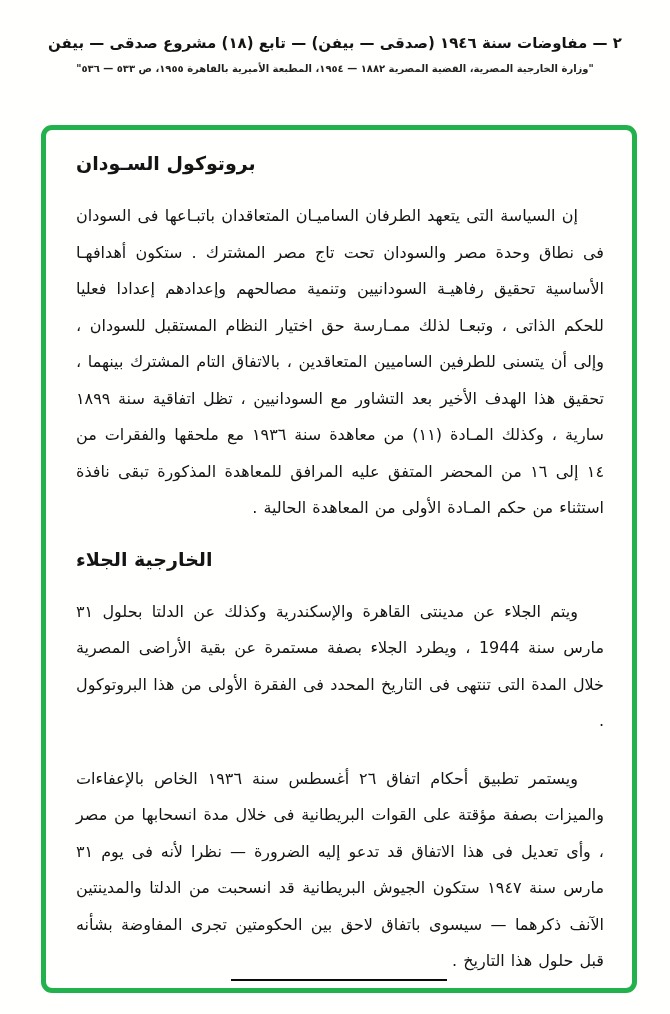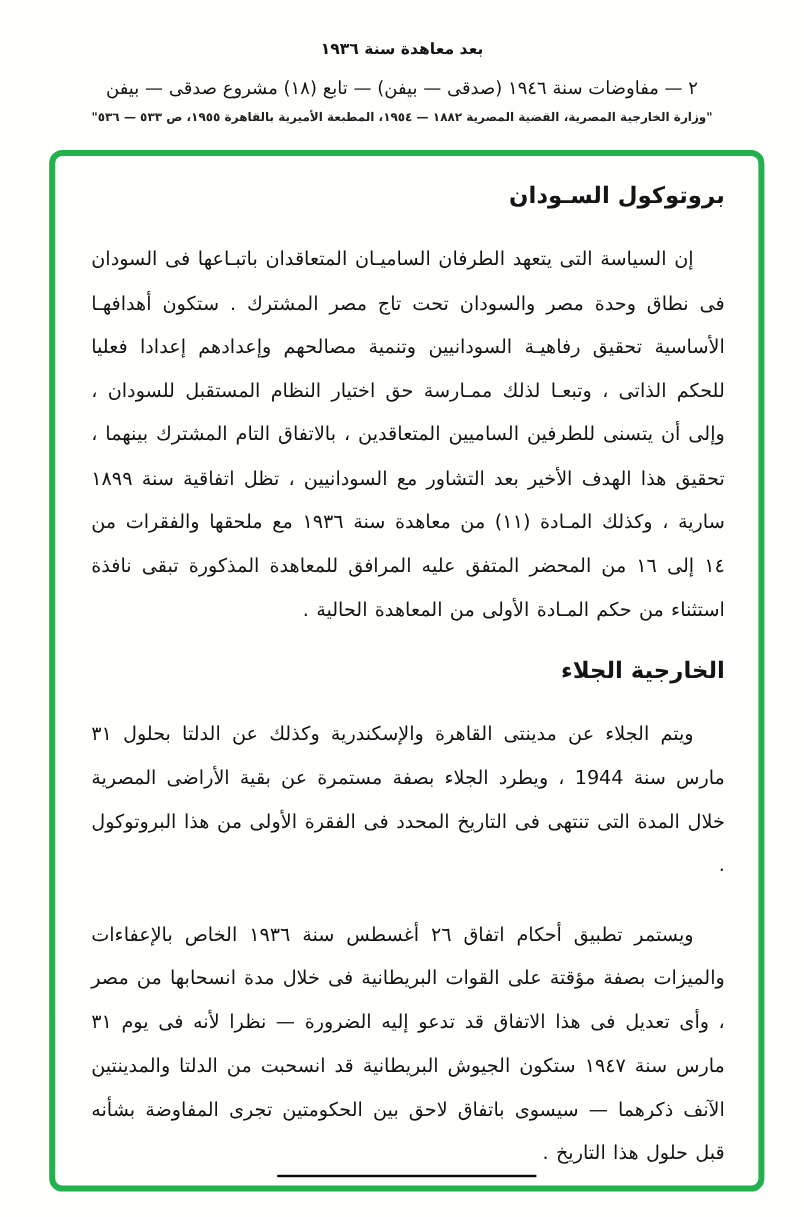--- a/index.html
+++ b/index.html
@@ -28,21 +28,21 @@
     padding-top: 34px;
   }
   .h-context {
     font-size: 13px;
     font-weight: bold;
     letter-spacing: 0.5px;
     margin-bottom: 15px;
   }
   .h-title {
     font-size: 15px;
-    font-weight: normal;
+    font-weight: bold;
     margin-bottom: 11px;
   }
   .h-source {
     font-size: 10px;
     font-weight: bold;
     color: #222;
   }
   
   .green-box {
     position: absolute;
@@ -51,21 +51,21 @@
     width: 596px;
     height: 868px;
     box-sizing: border-box;
     border: 5px solid var(--accent-green, #22b14c);
     border-radius: 11px;
     padding: 22px 28px 0 30px;
     overflow: hidden;
     background: transparent;
   }
   .sec-title {
-    text-align: right;
+    text-align: left;
     font-size: 19px;
     font-weight: 600;
     margin: 0 0 24px 0;
     letter-spacing: 0.5px;
   }
   .sec-title.second {
     margin-top: 16px;
   }
   .body-par {
     font-size: 16px;
@@ -84,21 +84,20 @@
     border-top: 2px solid #0a0a0a;
     height: 0;
   }
 </style>
 </head>
 <body>
 
 <div class="page">
 
   <header class="page-header">
-    <div class="h-context">بعد معاهدة سنة ١٩٣٦</div>
     <div class="h-title">٢ — مفاوضات سنة ١٩٤٦ (صدقى — بيفن) — تابع (١٨) مشروع صدقى — بيفن</div>
     <div class="h-source">"وزارة الخارجية المصرية، القضية المصرية ١٨٨٢ — ١٩٥٤، المطبعة الأميرية بالقاهرة ١٩٥٥، ص ٥٣٣ — ٥٣٦"</div>
   </header>
 
   <div class="green-box">
 
     <h2 class="sec-title">بروتوكول السـودان</h2>
 
     <p class="body-par">إن السياسة التى يتعهد الطرفان الساميـان المتعاقدان باتبـاعها فى السودان فى نطاق وحدة مصر والسودان تحت تاج مصر المشترك . ستكون أهدافهـا الأساسية تحقيق رفاهيـة السودانيين وتنمية مصالحهم وإعدادهم إعدادا فعليا للحكم الذاتى ، وتبعـا لذلك ممـارسة حق اختيار النظام المستقبل للسودان ، وإلى أن يتسنى للطرفين الساميين المتعاقدين ، بالاتفاق التام المشترك بينهما ، تحقيق هذا الهدف الأخير بعد التشاور مع السودانيين ، تظل اتفاقية سنة ١٨٩٩ سارية ، وكذلك المـادة (١١) من معاهدة سنة ١٩٣٦ مع ملحقها والفقرات من ١٤ إلى ١٦ من المحضر المتفق عليه المرافق للمعاهدة المذكورة تبقى نافذة استثناء من حكم المـادة الأولى من المعاهدة الحالية .</p>
 

